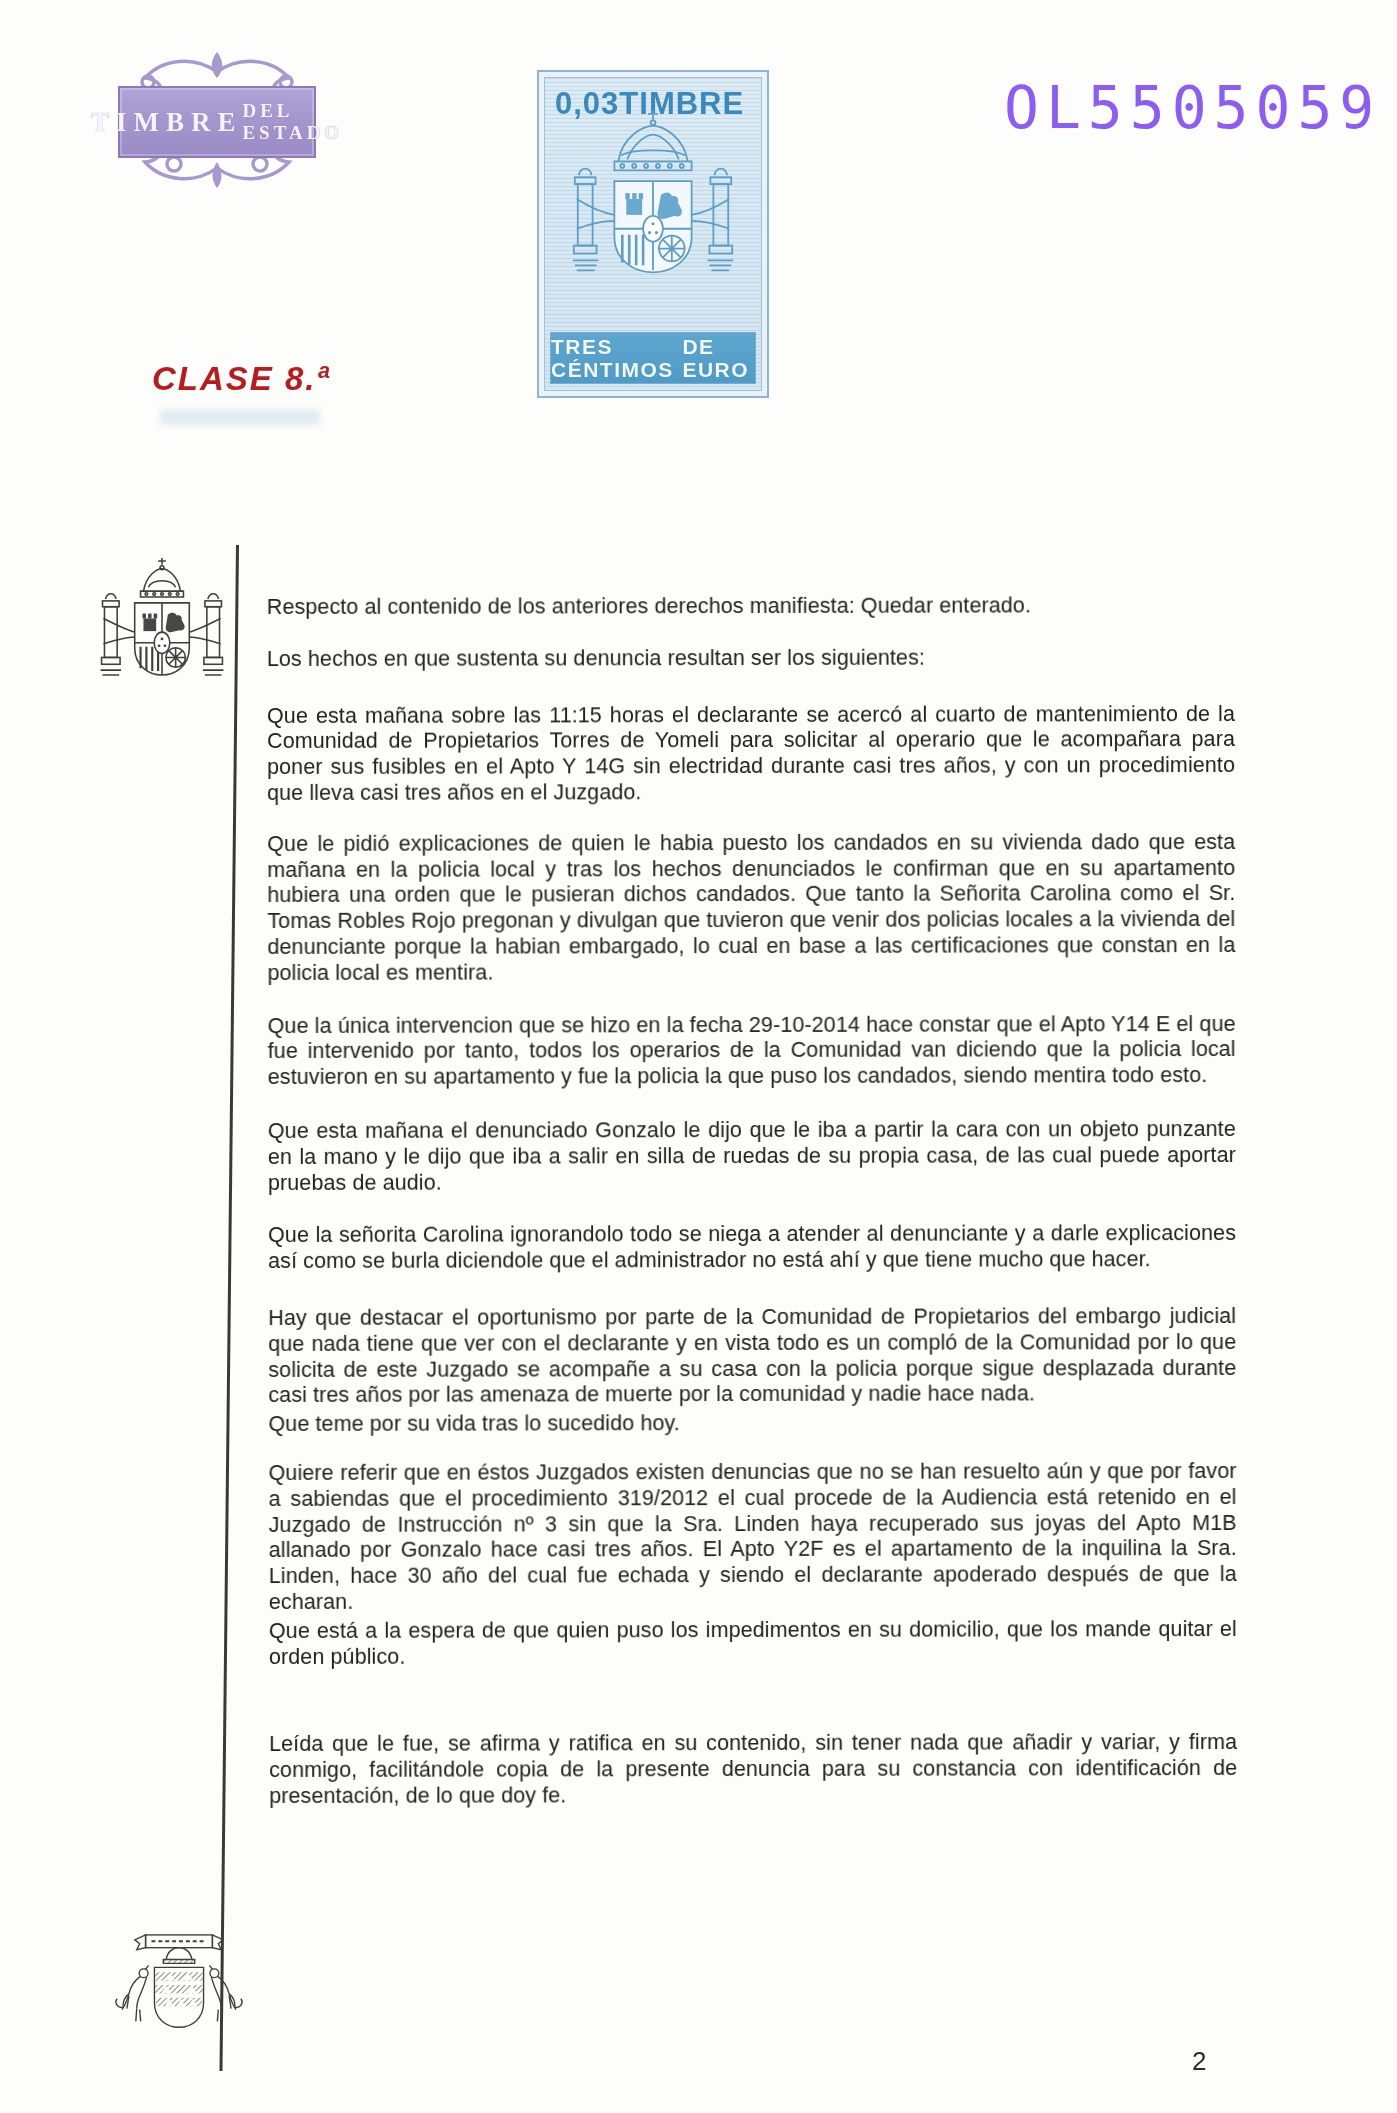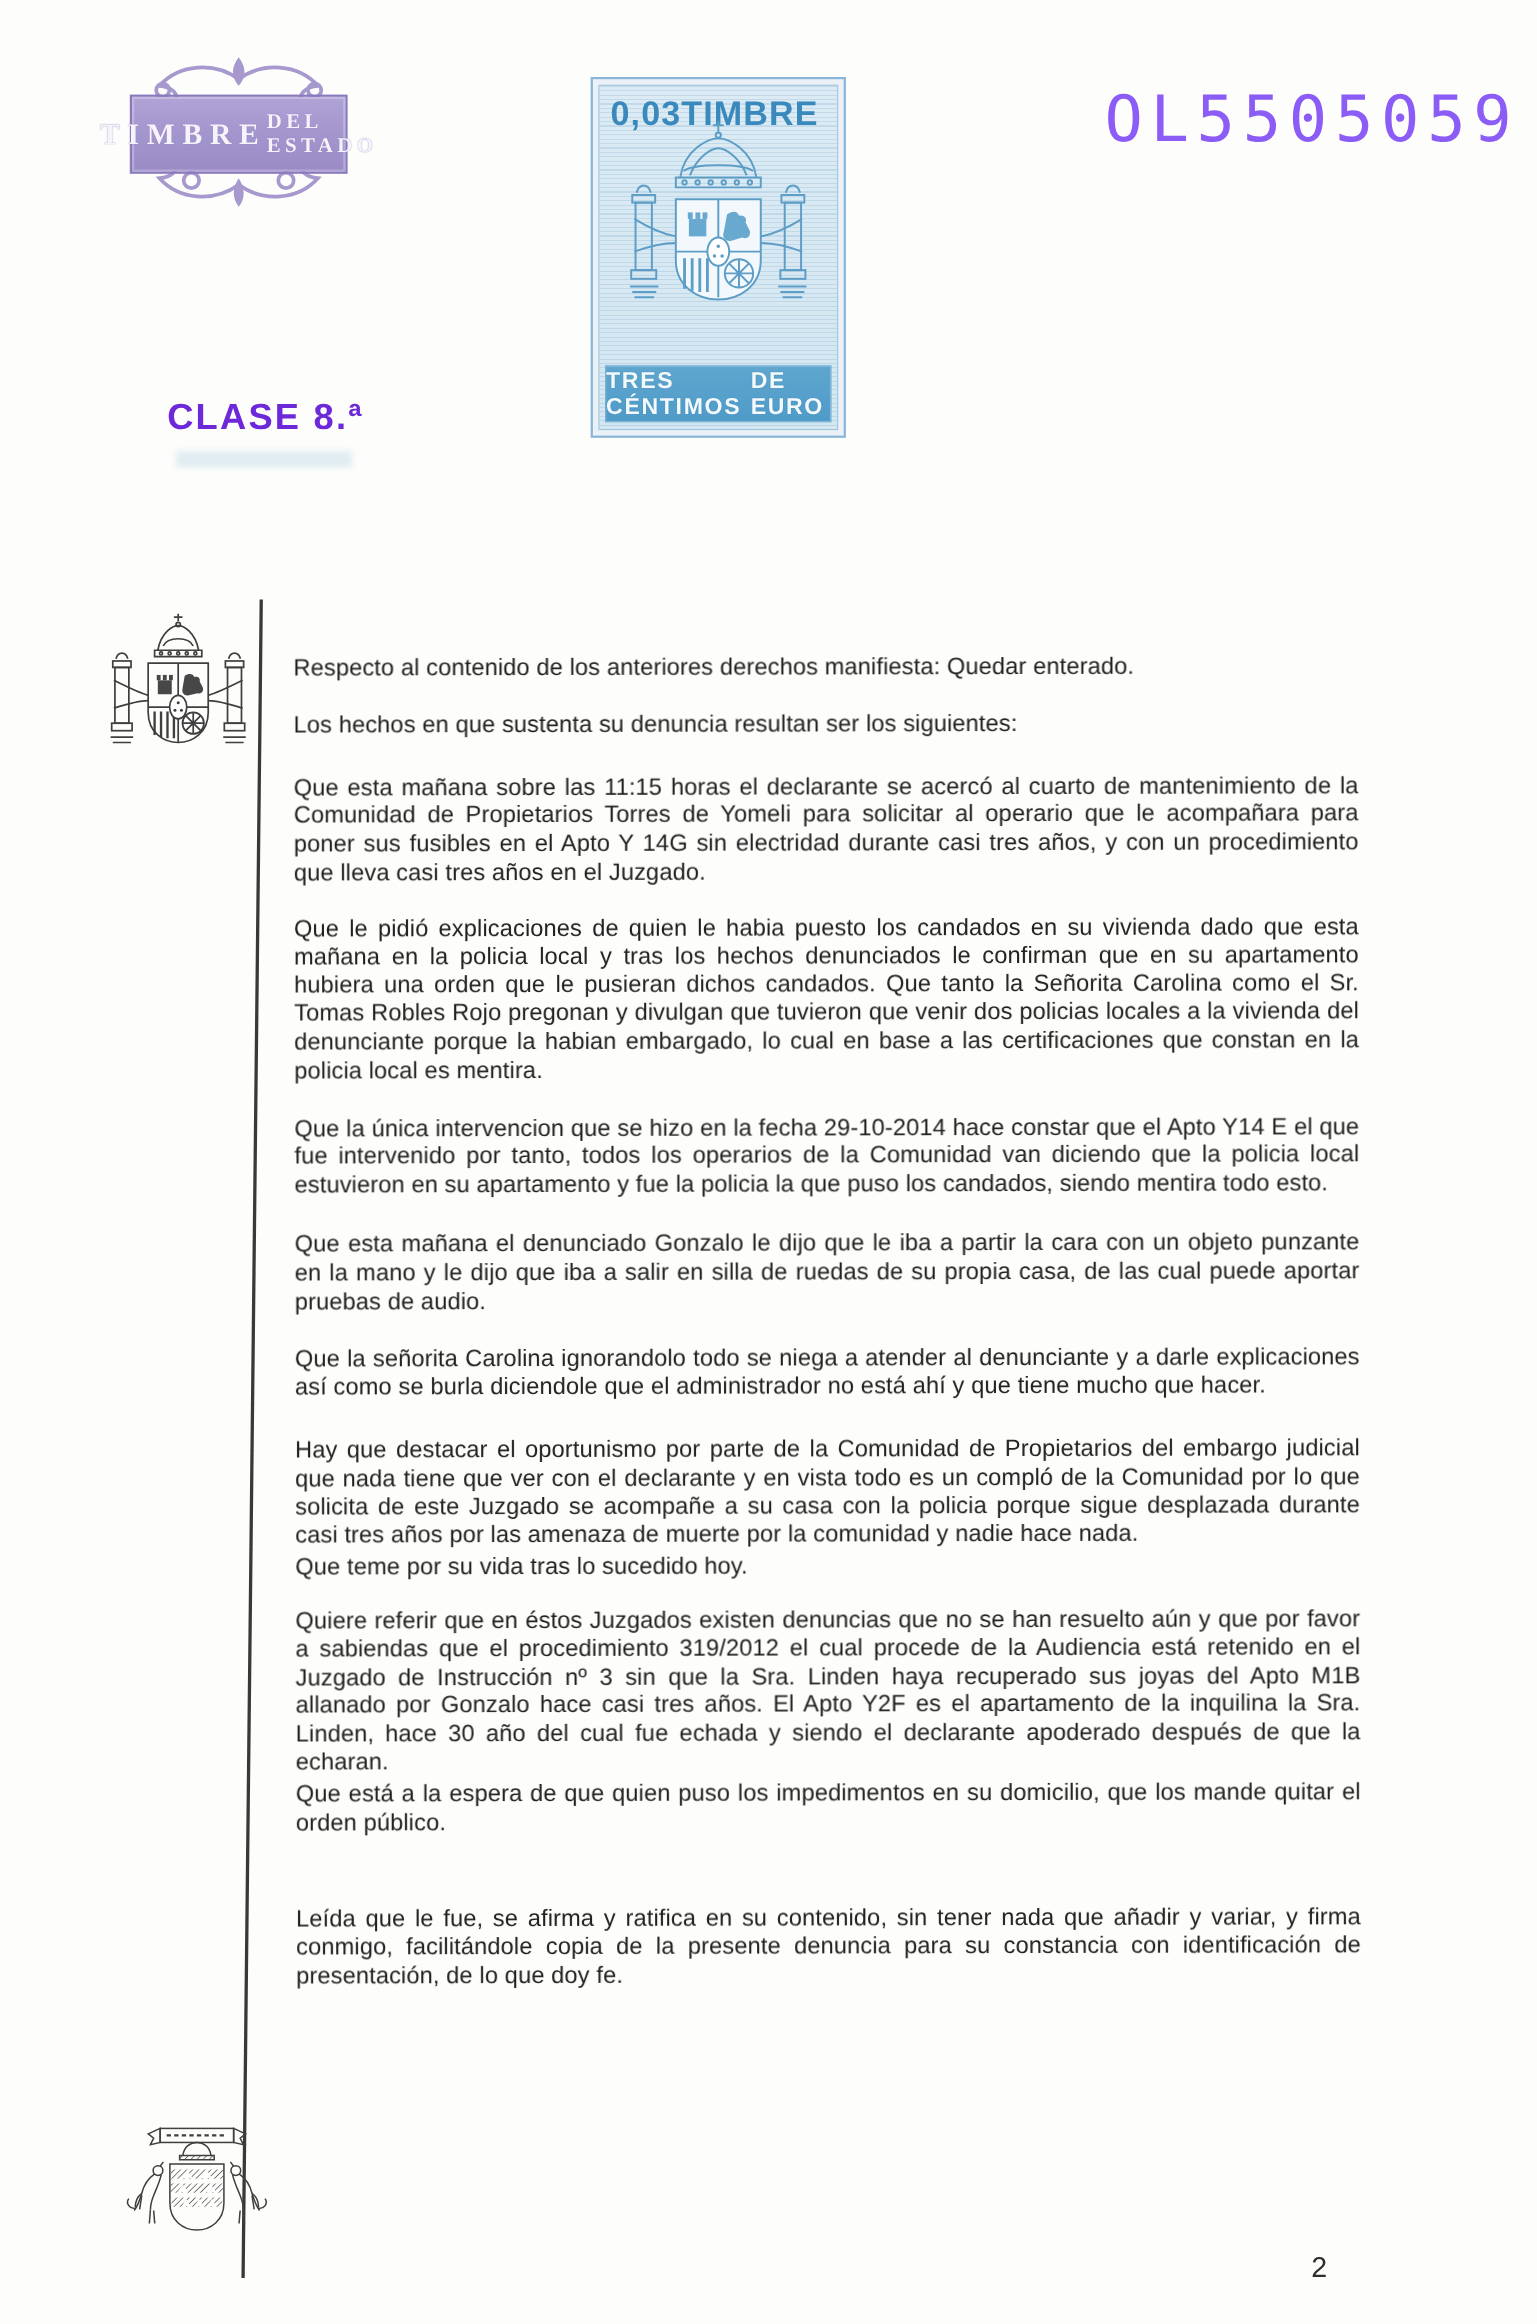--- a/index.html
+++ b/index.html
@@ -70,22 +70,23 @@
   .serial {
     position:absolute; left:1004px; top:74px;
     font-family:"DejaVu Sans Mono", monospace;
     font-size:58px; letter-spacing:7px; color:#8b5cf6;
     filter:blur(.4px);
   }
 
   
   .clase {
     position:absolute; left:152px; top:360px;
-    color:#6d28d9; font-weight:bold; font-size:33px; letter-spacing:2px;
+    color:#b91c1c; font-weight:bold; font-size:33px; letter-spacing:2px;
     filter:blur(.5px);
+    font-style:italic;
   }
   .clase-smudge {
     position:absolute; left:160px; top:410px; width:160px; height:15px;
     background:#bcd8e6; filter:blur(3px); opacity:.45;
   }
 
   
   .spain-arms  { position:absolute; left:84px;  top:548px;  }
   .canary-arms { position:absolute; left:100px; top:1930px; }
 

